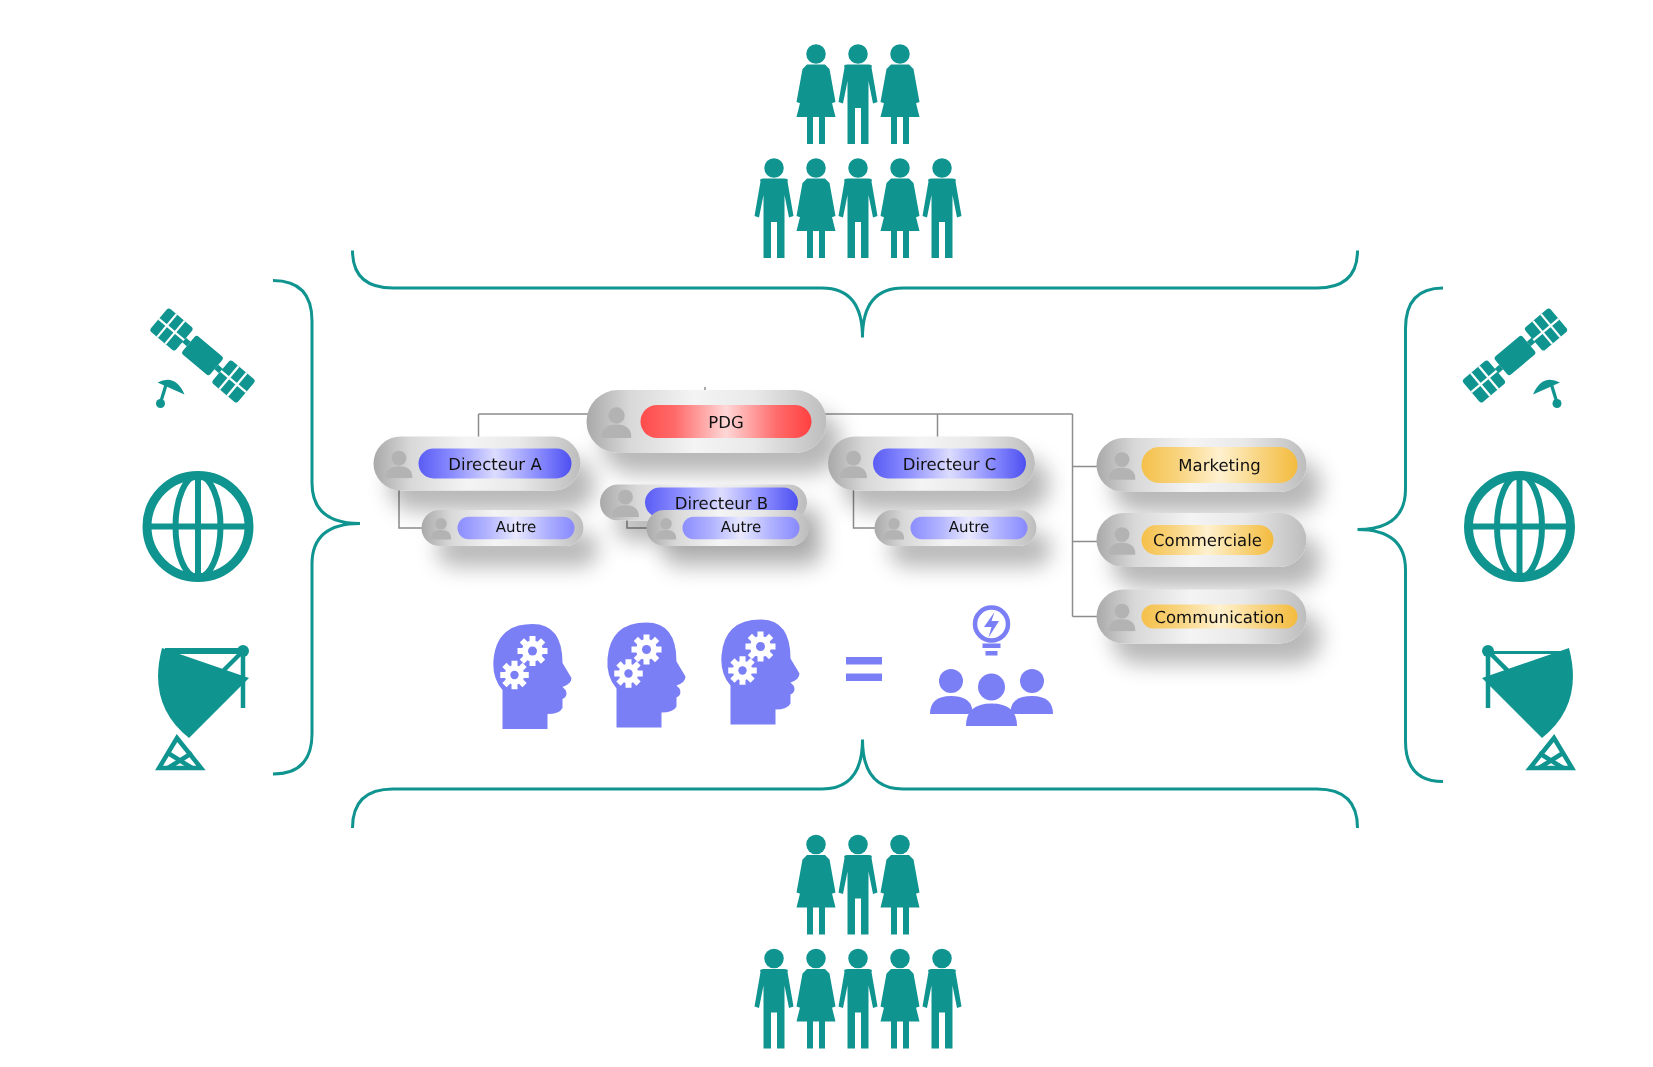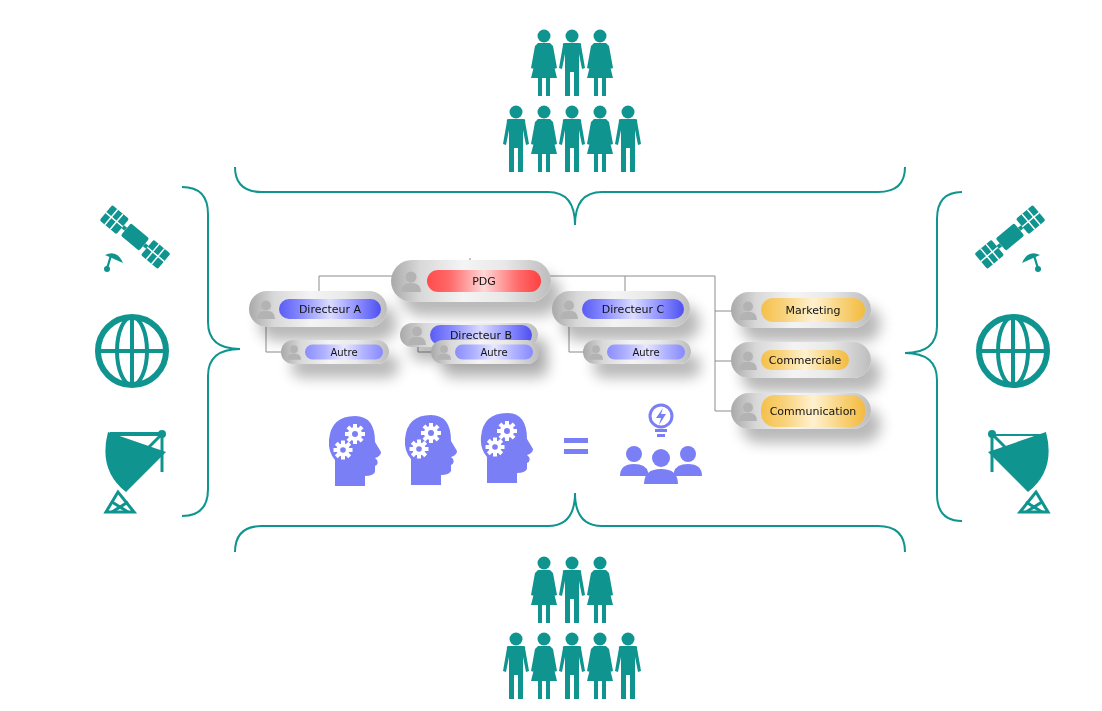--- a/index.html
+++ b/index.html
@@ -243,21 +243,21 @@
 <div class="node" style="left:731px;top:342px;width:140px;height:36px;">
   <svg class="avatar" style="left:8px" width="18" height="20" viewBox="0 0 20 22">
       <use href="#person"></use>
     </svg>
   <div class="pill yellow" style="left:30px;width:88px;height:20px;">Commerciale</div>
 </div>
 <div class="node" style="left:731px;top:393px;width:140px;height:36px;">
   <svg class="avatar" style="left:8px" width="18" height="20" viewBox="0 0 20 22">
       <use href="#person"></use>
     </svg>
-  <div class="pill yellow" style="left:30px;width:104px;height:32px;">Communication</div>
+  <div class="pill yellow" style="left:30px;width:104px;height:16px;">Communication</div>
 </div>
 
 <svg width="0" height="0" style="position:absolute">
   <defs>
     <g id="head">
       <path d="M30 2 Q6 2 4 26 Q3 38 10 46 L10 72 L40 72 L40 62 Q48 62 50 58 L50 52 Q54 50 52 46 L50 44 Q56 42 56 38 L50 28 Q50 2 30 2 Z" fill="#7b7ff5"></path>
       <g fill="#ffffff">
         <circle cx="30" cy="20" r="7"></circle>
         <g transform="translate(30 20)">
           <rect x="-2" y="-10" width="4" height="20"></rect>

